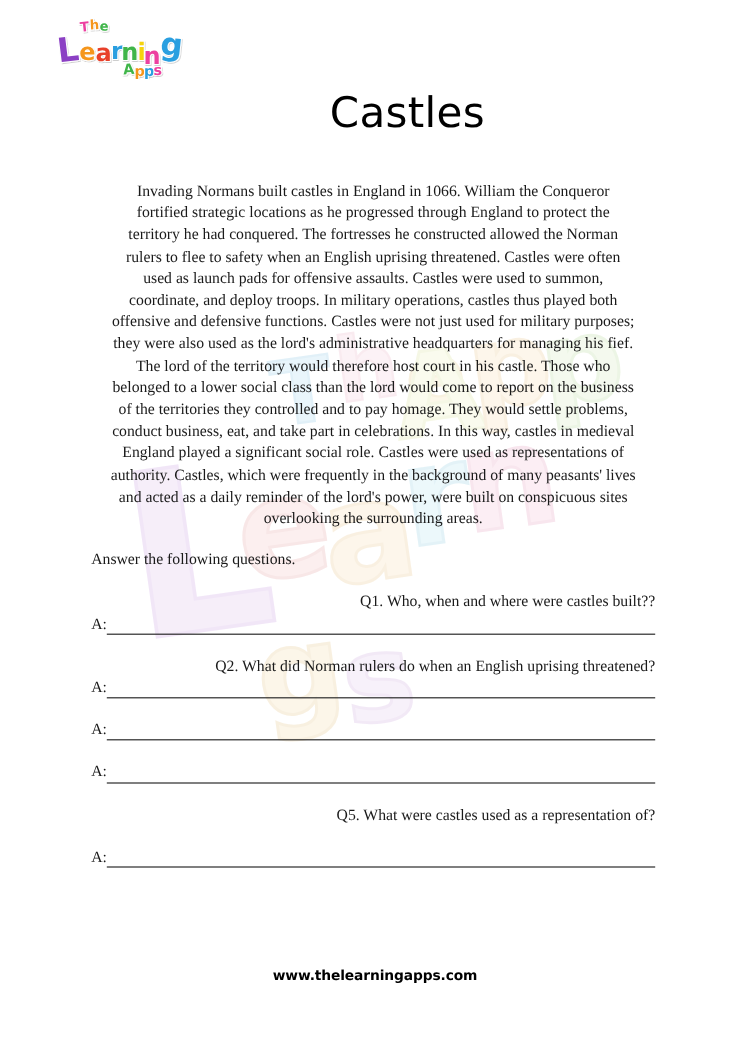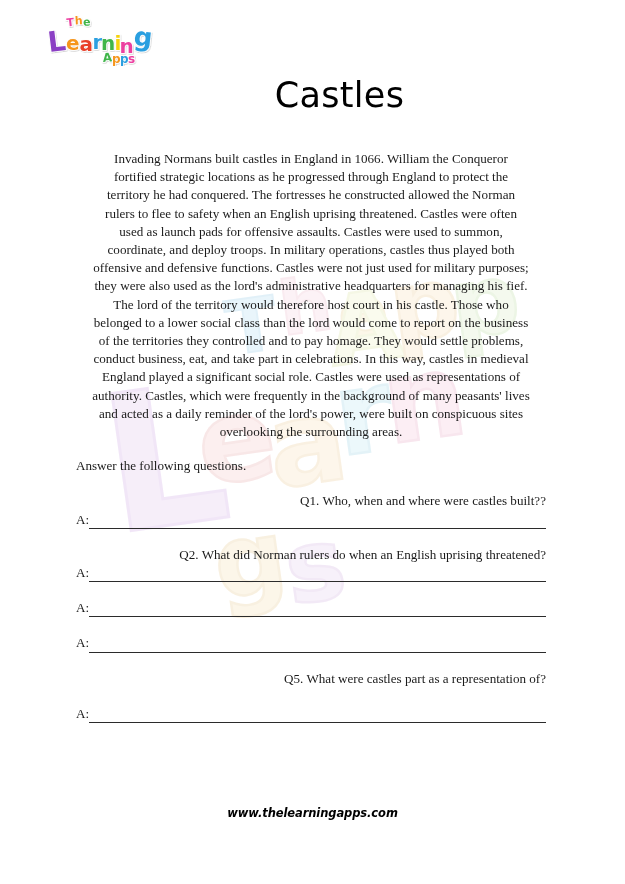--- a/index.html
+++ b/index.html
@@ -108,21 +108,20 @@
     left: 0;
     top: 806px;
     width: 625px;
     text-align: center;
     font-family: "DejaVu Sans", "Liberation Sans", sans-serif;
     font-size: 11.5px;
     font-weight: bold;
     color: #000000;
     letter-spacing: -0.1px;
     z-index: 2;
-    font-style: italic;
   }
 </style>
 </head>
 <body>
 
 <div class="page">
 
   <div class="watermark">
     <svg viewBox="0 0 430 400" xmlns="http://www.w3.org/2000/svg">
       <g transform="rotate(-8 215 200)">
@@ -208,21 +207,21 @@
     </div>
 
     <div class="qblock">
       <div class="aline-row">
         <span class="alabel">A:</span>
         <span class="aline"></span>
       </div>
     </div>
 
     <div class="qblock spaced-answer">
-      <div class="qtext">Q5. What were castles part as a representation of?</div>
+      <div class="qtext">Q5. What were castles used as a representation of?</div>
       <div class="aline-row">
         <span class="alabel">A:</span>
         <span class="aline"></span>
       </div>
     </div>
 
   </div>
 
   <div class="footer">www.thelearningapps.com</div>
 

